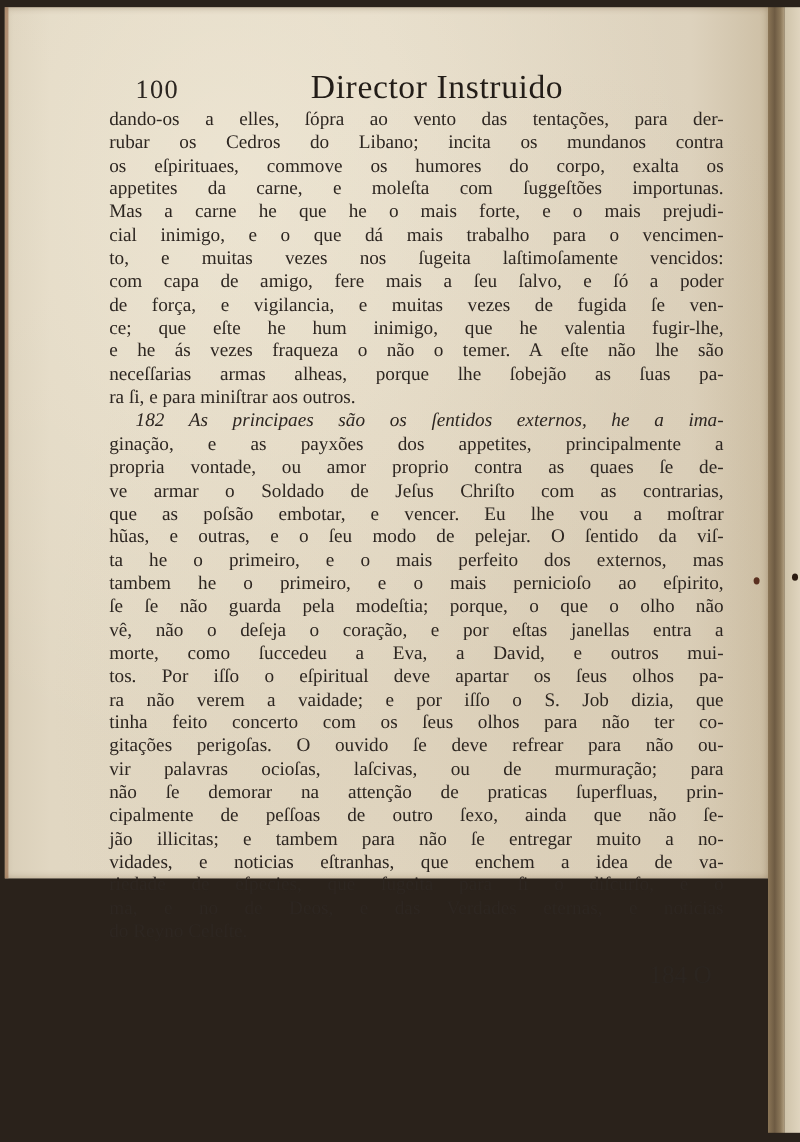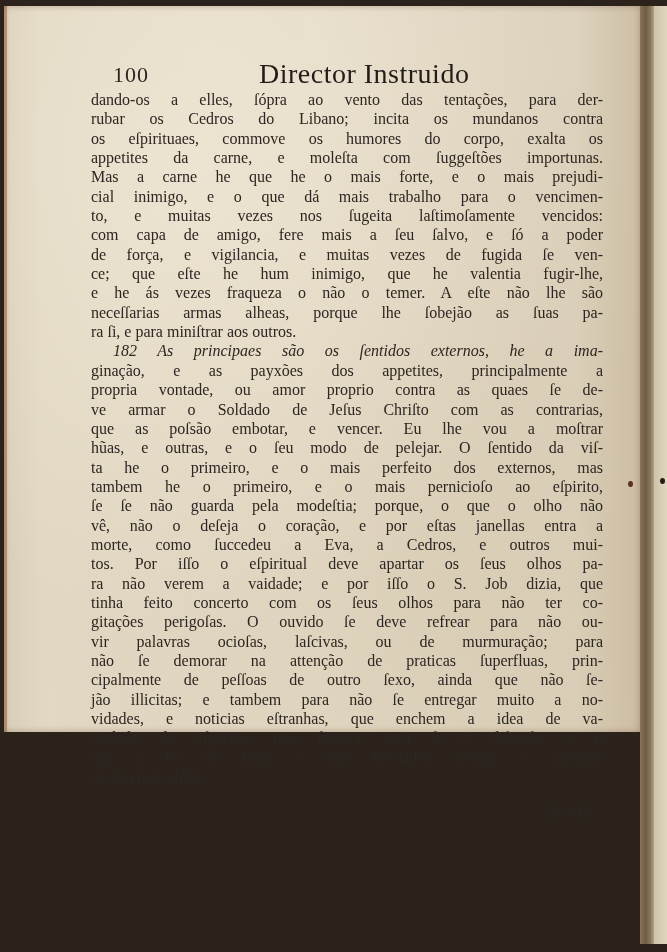--- a/index.html
+++ b/index.html
@@ -154,21 +154,21 @@
           <span class="line indent">182 As principaes são os ſentidos externos, he a ima-</span>
           <span class="line">ginação, e as payxões dos appetites, principalmente a</span>
           <span class="line">propria vontade, ou amor proprio contra as quaes ſe de-</span>
           <span class="line">ve armar o Soldado de Jeſus Chriſto com as contrarias,</span>
           <span class="line">que as poſsão embotar, e vencer. Eu lhe vou a moſtrar</span>
           <span class="line">hũas, e outras, e o ſeu modo de pelejar. O ſentido da viſ-</span>
           <span class="line">ta he o primeiro, e o mais perfeito dos externos, mas</span>
           <span class="line">tambem he o primeiro, e o mais pernicioſo ao eſpirito,</span>
           <span class="line">ſe ſe não guarda pela modeſtia; porque, o que o olho não</span>
           <span class="line">vê, não o deſeja o coração, e por eſtas janellas entra a</span>
-          <span class="line">morte, como ſuccedeu a Eva, a Cedros, e outros mui-</span>
+          <span class="line">morte, como ſuccedeu a Eva, a David, e outros mui-</span>
           <span class="line">tos. Por iſſo o eſpiritual deve apartar os ſeus olhos pa-</span>
           <span class="line">ra não verem a vaidade; e por iſſo o S. Job dizia, que</span>
           <span class="line">tinha feito concerto com os ſeus olhos para não ter co-</span>
           <span class="line">gitações perigoſas. O ouvido ſe deve refrear para não ou-</span>
           <span class="line">vir palavras ocioſas, laſcivas, ou de murmuração; para</span>
           <span class="line">não ſe demorar na attenção de praticas ſuperfluas, prin-</span>
           <span class="line">cipalmente de peſſoas de outro ſexo, ainda que não ſe-</span>
           <span class="line">jão illicitas; e tambem para não ſe entregar muito a no-</span>
           <span class="line">vidades, e noticias eſtranhas, que enchem a idea de va-</span>
           <span class="line">riedade de eſpecies, que ſugeita para ſi o diſcurſo, e o</span>

